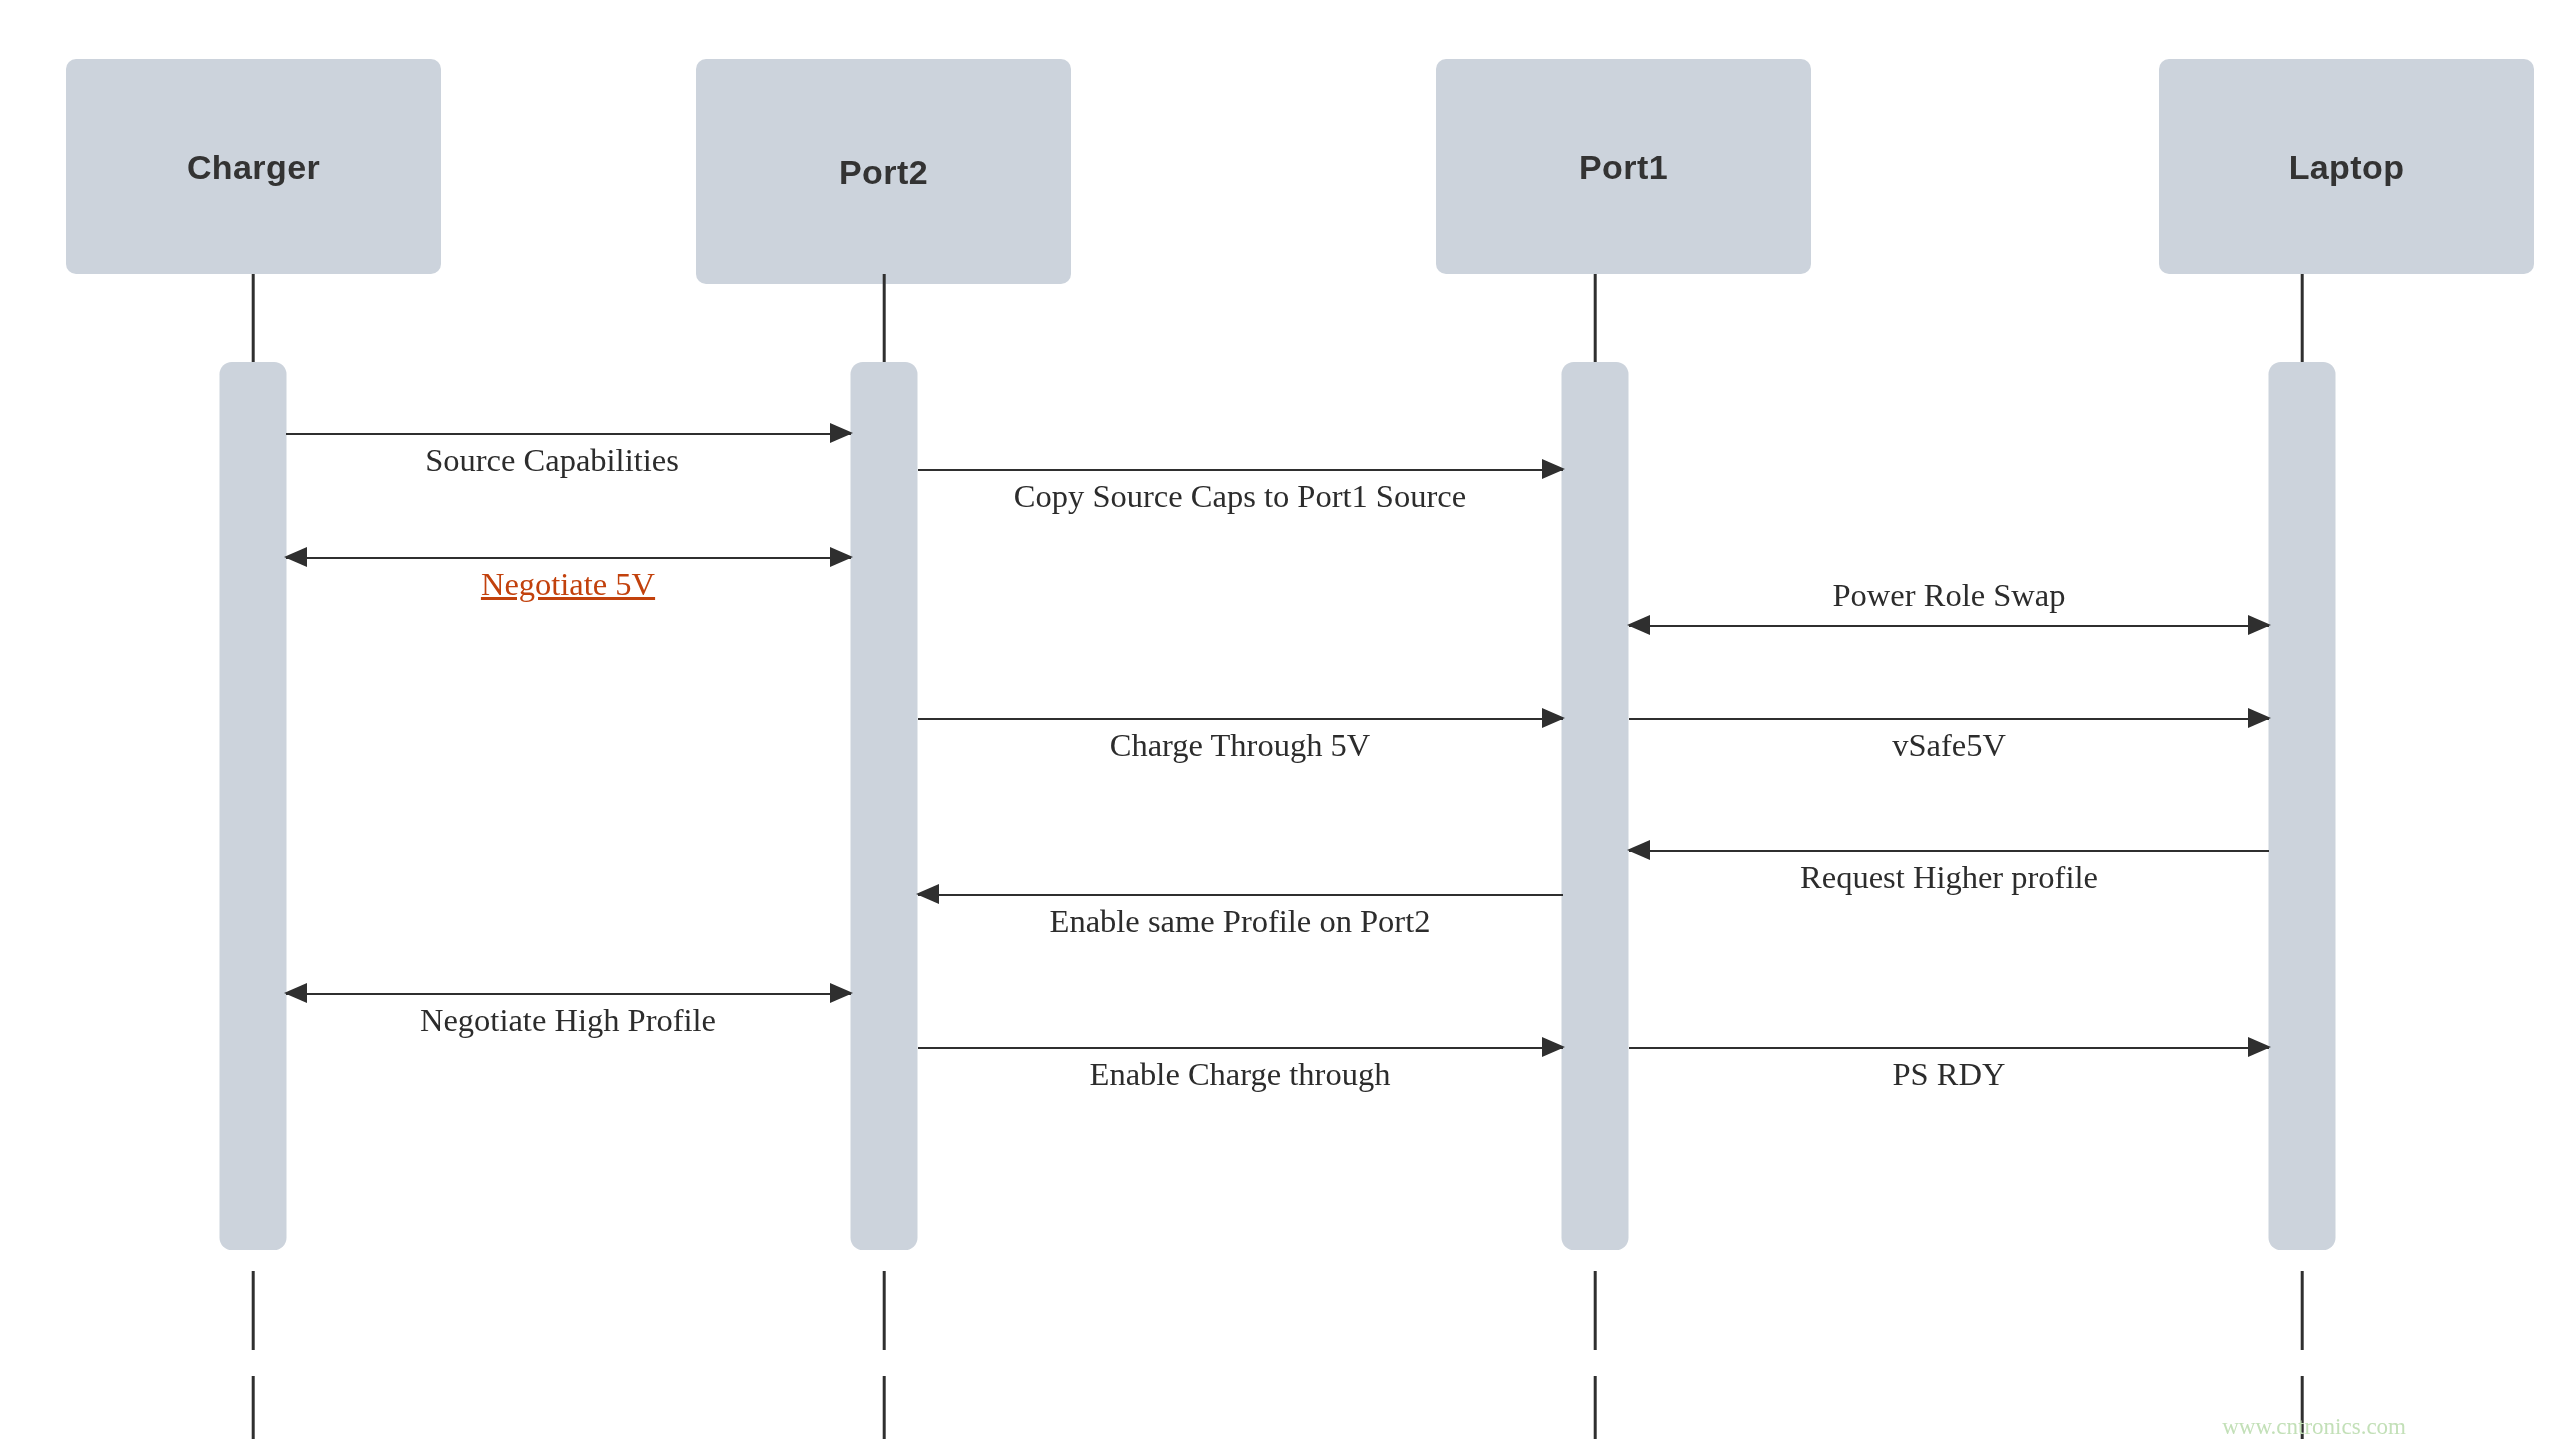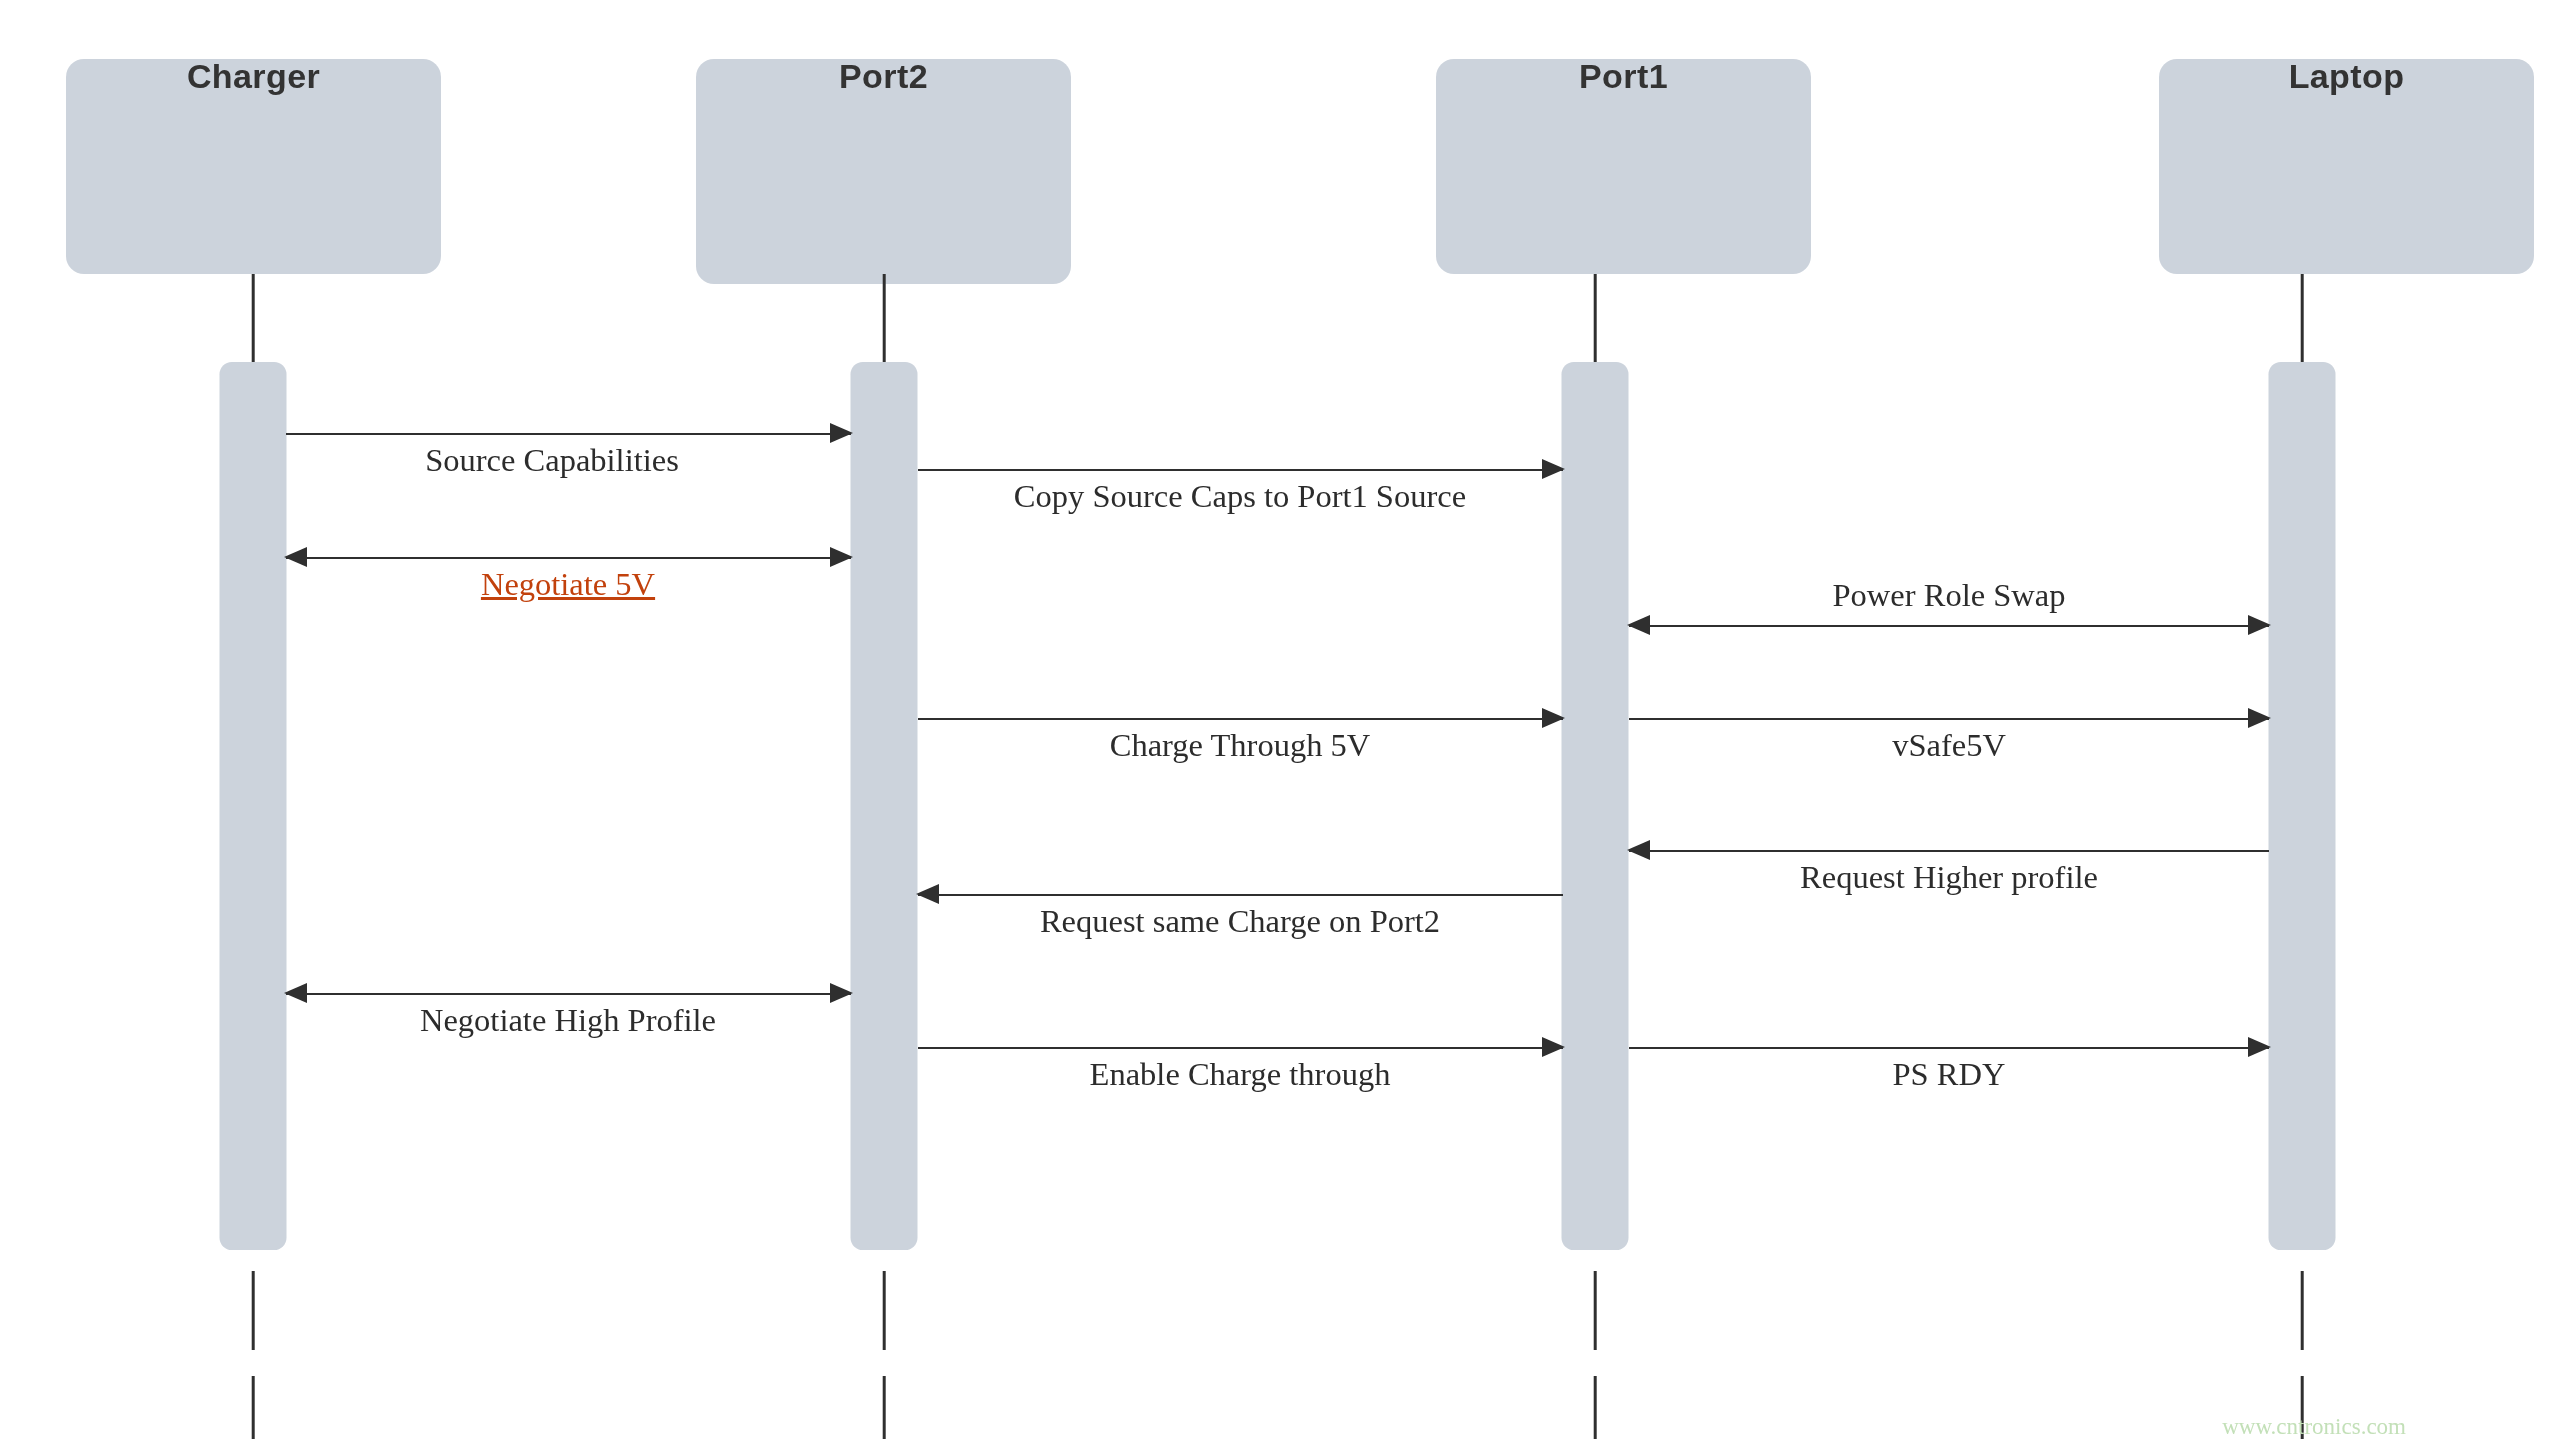--- a/index.html
+++ b/index.html
@@ -15,23 +15,23 @@
     position: relative;
     width: 2563px;
     height: 1449px;
     background: #ffffff;
     overflow: hidden;
   }
   
   .participant-box {
     position: absolute;
     background: #ccd3dc;
-    border-radius: 18px;
+    border-radius: 10px;
     display: flex;
-    align-items: flex-start;
+    align-items: center;
     justify-content: center;
     box-sizing: border-box;
   }
   .participant-label {
     font-family: "Liberation Sans", "DejaVu Sans", sans-serif;
     font-weight: bold;
     font-size: 34px;
     color: #333333;
     letter-spacing: 0.4px;
     line-height: 1;
@@ -177,21 +177,21 @@
         <div class="msg-label below" style="left: 320px; color: rgb(44, 44, 44);">vSafe5V</div>
       </div>
       <div class="message" style="left: 1629px; top: 850px; width: 640px;">
         <div class="msg-line" style="width: 640px; background: rgb(47, 47, 47);"></div>
         <div class="msg-head left" style="border-right-color: rgb(47, 47, 47);"></div>
         <div class="msg-label below" style="left: 320px; color: rgb(44, 44, 44);">Request Higher profile</div>
       </div>
       <div class="message" style="left: 918px; top: 894px; width: 645px;">
         <div class="msg-line" style="width: 645px; background: rgb(47, 47, 47);"></div>
         <div class="msg-head left" style="border-right-color: rgb(47, 47, 47);"></div>
-        <div class="msg-label below" style="left: 322px; color: rgb(44, 44, 44);">Request same Charge on Port2</div>
+        <div class="msg-label below" style="left: 322px; color: rgb(44, 44, 44);">Enable same Profile on Port2</div>
       </div>
       <div class="message" style="left: 286px; top: 993px; width: 565px;">
         <div class="msg-line" style="width: 565px; background: rgb(47, 47, 47);"></div>
         <div class="msg-head right" style="border-left-color: rgb(47, 47, 47);"></div>
         <div class="msg-head left" style="border-right-color: rgb(47, 47, 47);"></div>
         <div class="msg-label below" style="left: 282px; color: rgb(44, 44, 44);">Negotiate High Profile</div>
       </div>
       <div class="message" style="left: 918px; top: 1047px; width: 645px;">
         <div class="msg-line" style="width: 645px; background: rgb(47, 47, 47);"></div>
         <div class="msg-head right" style="border-left-color: rgb(47, 47, 47);"></div>

